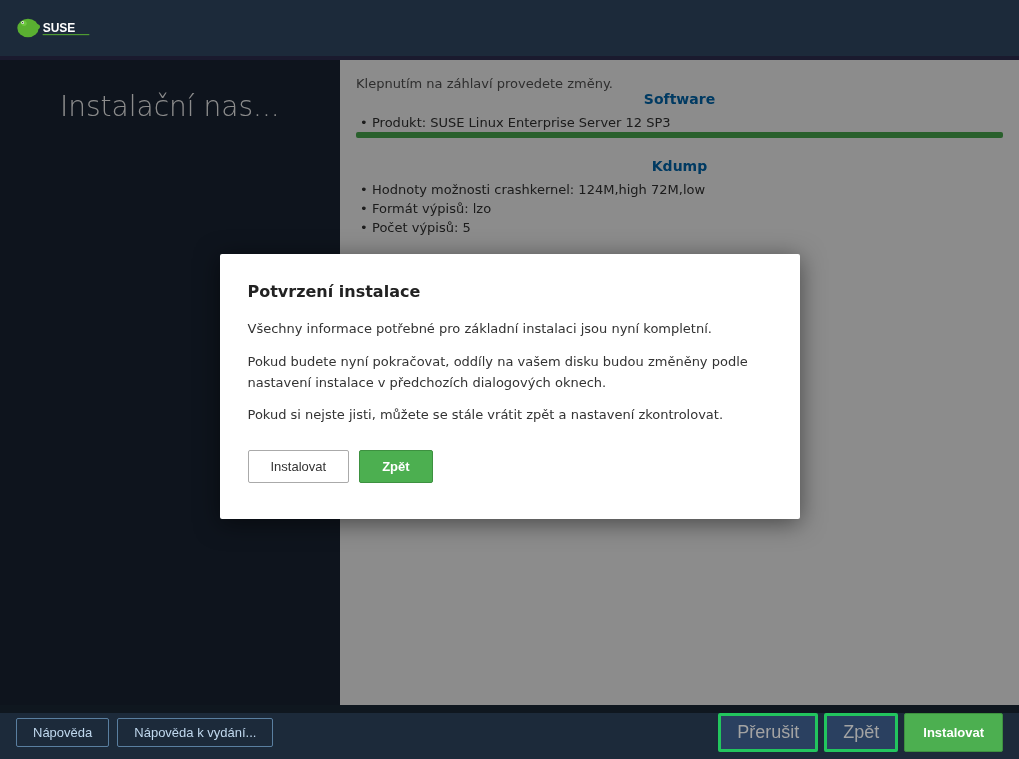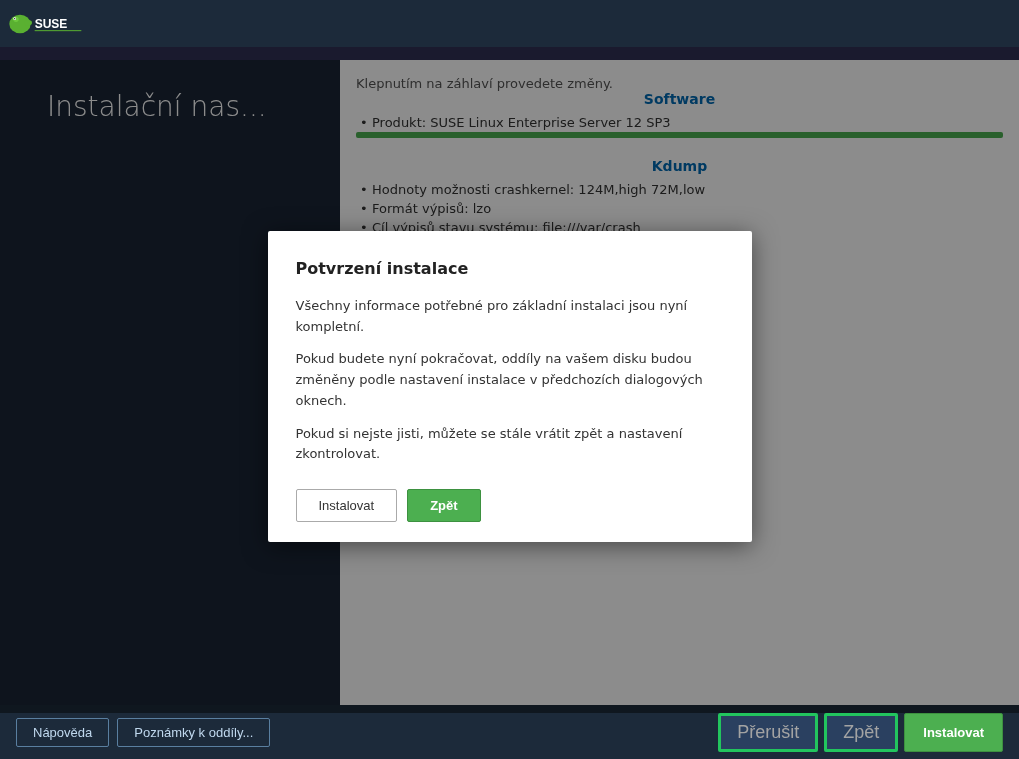--- a/index.html
+++ b/index.html
@@ -11,24 +11,24 @@
       height: 759px;
       overflow: hidden;
       position: relative;
       color: #333;
       font-size: 13px;
     }
 
     
     .header {
       background: #1c2a3a;
-      height: 47px;
+      height: 56px;
       display: flex;
       align-items: center;
-      padding: 0 8px;
+      padding: 0 16px;
       position: relative;
       z-index: 1;
     }
 
     .suse-logo {
       display: flex;
       align-items: center;
     }
 
     .suse-logo svg {
@@ -173,22 +173,22 @@
       display: flex;
       align-items: center;
       justify-content: center;
     }
 
     
     .dialog {
       background: #fff;
       border-radius: 2px;
       box-shadow: 0 4px 24px rgba(0,0,0,0.5);
-      width: 484px;
-      padding: 28px 28px 20px;
+      width: 580px;
+      padding: 28px 28px 36px;
       position: relative;
     }
 
     .dialog-title {
       font-size: 16px;
       font-weight: 600;
       margin-bottom: 18px;
       color: #222;
     }
 
@@ -243,40 +243,39 @@
       <circle cx="10" cy="12" r="1" fill="#222"></circle>
 
       <text x="40" y="26" font-family="Arial" font-size="18" font-weight="bold" fill="#fff">SUSE</text>
       <line x1="40" y1="30" x2="110" y2="30" stroke="#5ab031" stroke-width="1.5"></line>
     </svg>
   </div>
 </div>
 
 <div class="main-bg"></div>
 
-<div style="position:absolute;top:70px;left:17px;z-index:2;">
+<div style="position:absolute;top:70px;left:30px;z-index:2;">
   <div class="page-title">Instalační nas...</div>
 </div>
 
 <div class="content-panel">
   <div class="content-panel-inner">
     <p class="click-hint">Klepnutím na záhlaví provedete změny.</p>
 
     <div>
       <div class="section-heading">Software</div>
       <div class="bullet-item">Produkt: SUSE Linux Enterprise Server 12 SP3</div>
     </div>
 
     <div class="highlight-bar"></div>
 
     <div class="section-kdump">
       <div class="section-heading">Kdump</div>
       <div class="bullet-item">Hodnoty možnosti crashkernel: 124M,high 72M,low</div>
       <div class="bullet-item">Formát výpisů: lzo</div>
-      <div class="bullet-item">Cíl výpisů stavu systému: file:///var/crash</div>
       <div class="bullet-item">Počet výpisů: 5</div>
     </div>
   </div>
 </div>
 
 <div class="overlay-backdrop">
   <div class="dialog">
     <div class="dialog-title">Potvrzení instalace</div>
     <div class="dialog-body">
       <p>Všechny informace potřebné pro základní instalaci jsou nyní kompletní.</p>
@@ -286,20 +285,20 @@
     <div class="dialog-actions">
       <button class="btn-dialog-install">Instalovat</button>
       <button class="btn-dialog-back">Zpět</button>
     </div>
   </div>
 </div>
 
 <div class="bottom-bar">
   <div class="bottom-left">
     <button class="btn-outline">Nápověda</button>
-    <button class="btn-outline">Poznámky k oddíly...</button>
+    <button class="btn-outline">Nápověda k vydání...</button>
   </div>
   <div class="bottom-right">
     <button class="btn-dark">Přerušit</button>
     <button class="btn-dark">Zpět</button>
     <button class="btn-green">Instalovat</button>
   </div>
 </div>
 
 </body></html>

